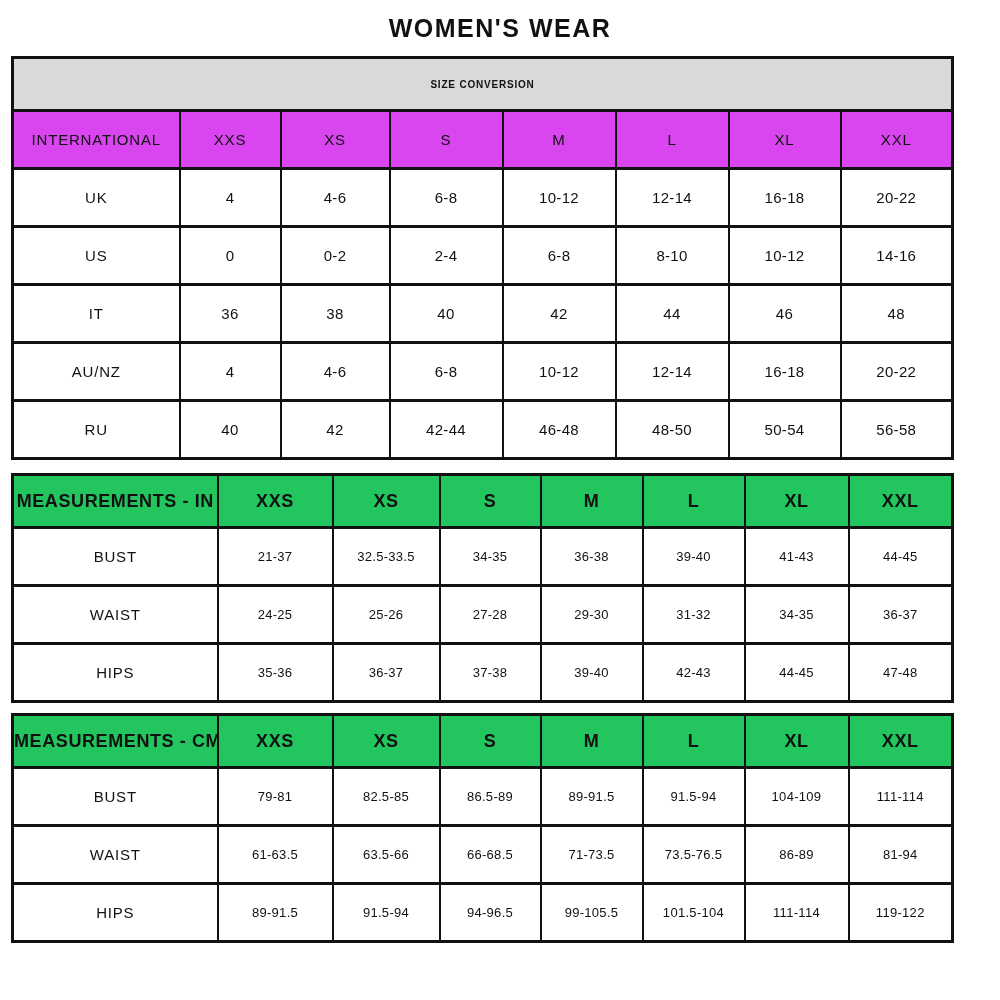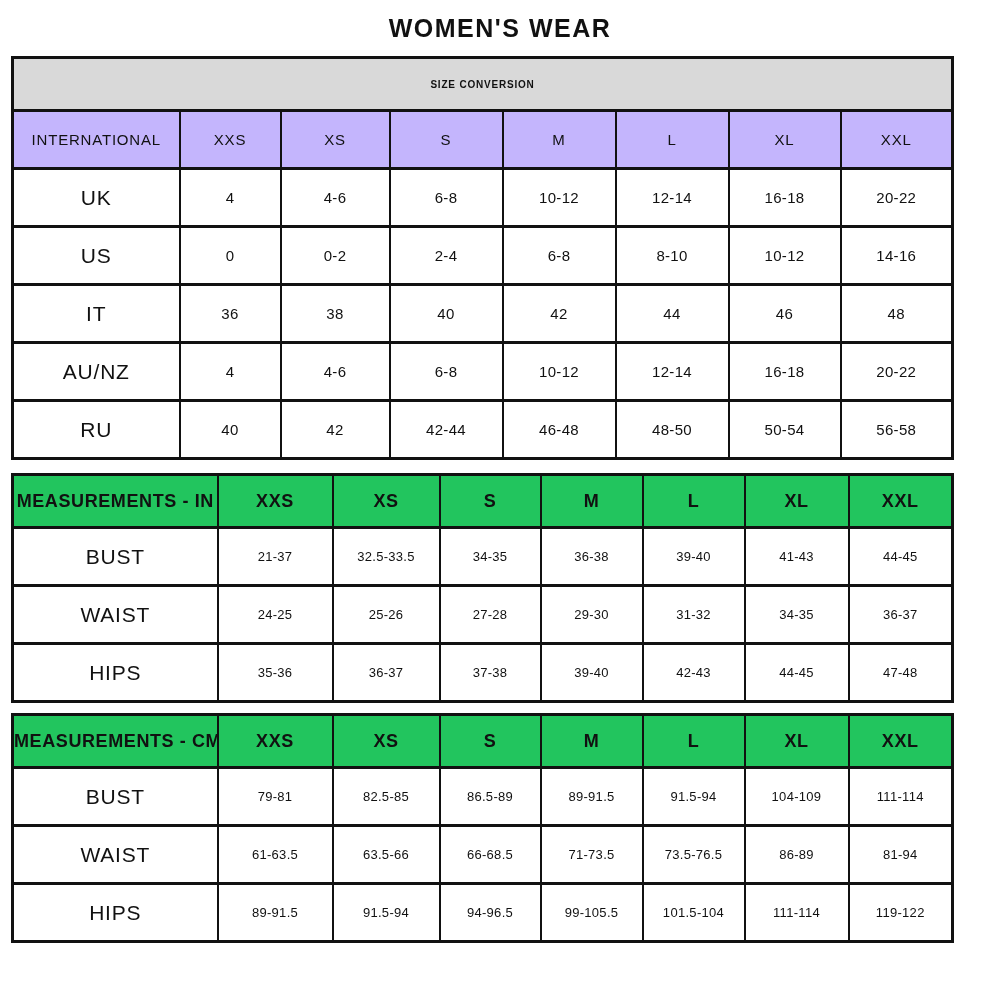--- a/index.html
+++ b/index.html
@@ -57,26 +57,26 @@
     font-size: 18px;
     font-weight: 700;
     letter-spacing: 0.6px;
   }
   
   .cols-row th {
     height: 55px;
     font-size: 15px;
     font-weight: 400;
     letter-spacing: 0.8px;
-    background: #c4b5fd;
+    background: #d946ef;
   }
   
   tbody th.rowlabel {
     height: 55px;
-    font-size: 21px;
+    font-size: 15px;
     font-weight: 400;
     letter-spacing: 0.8px;
     background: #ffffff;
   }
   tbody td {
     height: 55px;
     font-size: 15px;
     font-weight: 400;
     letter-spacing: 0.3px;
     background: #ffffff;

